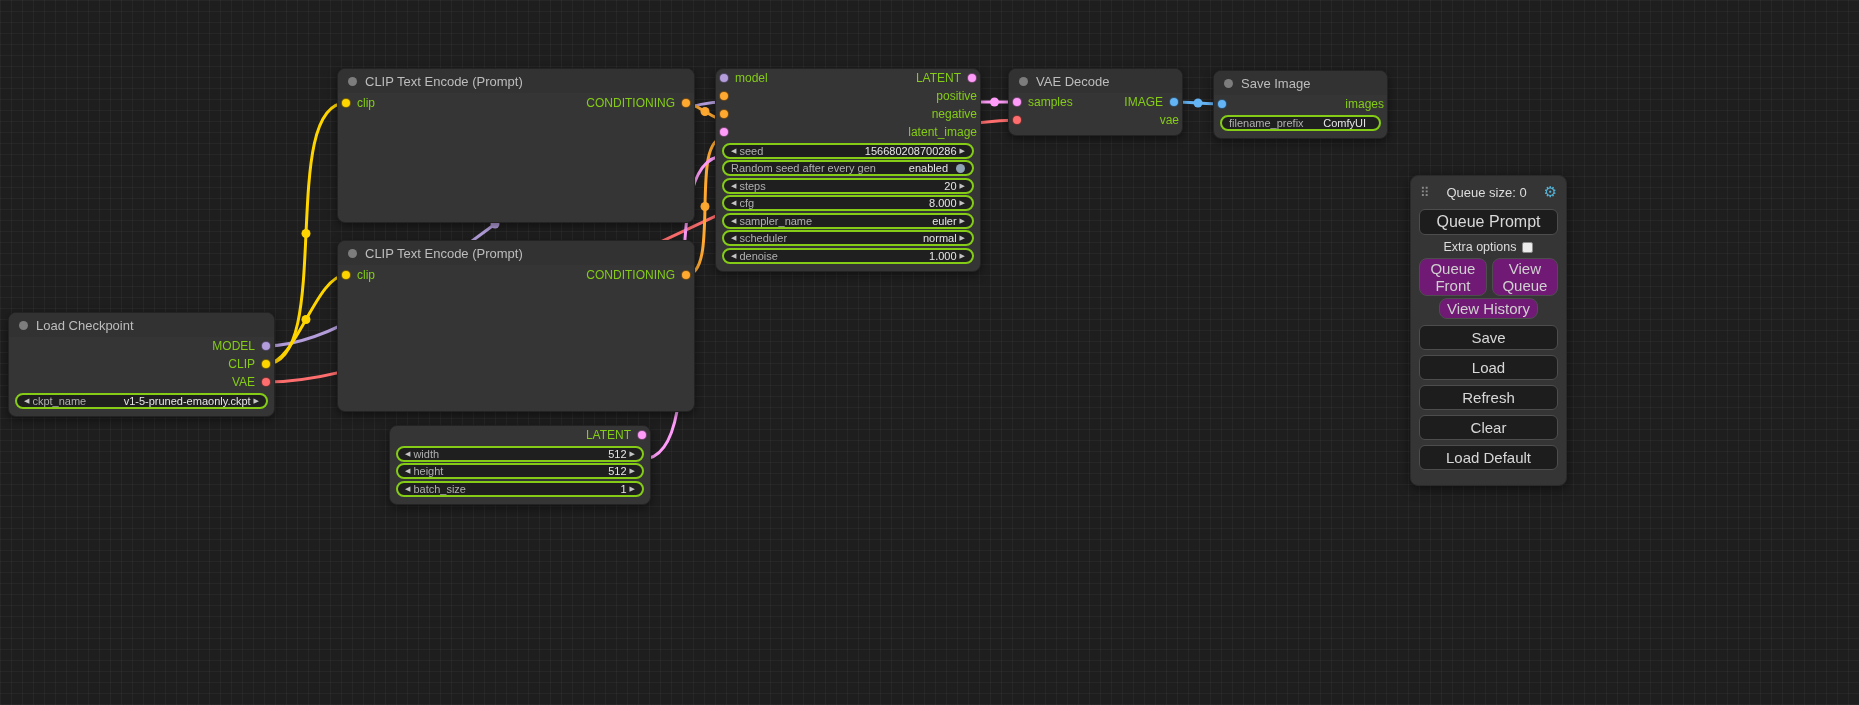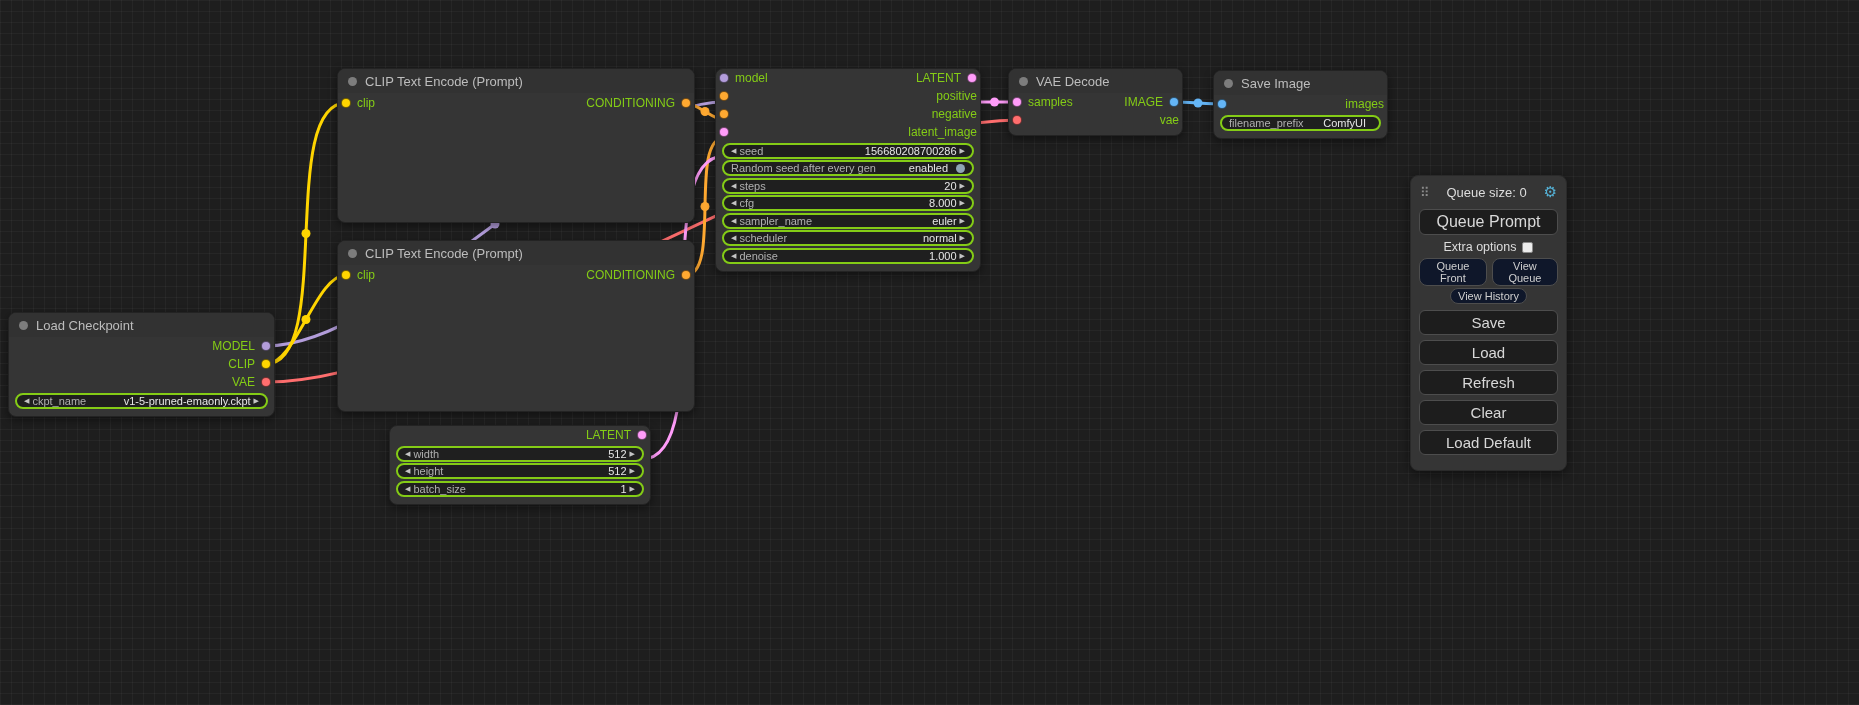--- a/index.html
+++ b/index.html
@@ -38,22 +38,22 @@
   .menu-header{display:flex;align-items:center;justify-content:space-between;padding:2px 1px 3px}
   .drag-handle{color:#8a8a8a;font-size:13px;cursor:grab}
   .queue-size{font-size:13px;color:#ddd}
   .gear{color:#54b1d6;font-size:15px;cursor:pointer}
   .btn{display:block;width:100%;background:#1d1d1d;border:1px solid #4d4d4d;border-radius:6px;
     color:#d8d8d8;text-align:center;font-size:15px;padding:3px 0;margin:5px 0;
     font-family:"Liberation Sans",sans-serif;cursor:pointer}
   .extra{display:flex;align-items:center;justify-content:center;gap:6px;font-size:12.5px;margin:3px 0 4px;color:#ddd}
   .checkbox{width:11px;height:11px;background:#ececec;border:1px solid #8a8a8a;border-radius:2px;cursor:pointer}
   .small-row{display:flex;justify-content:center;gap:5px;margin:2px 0}
-  .btn-small{background:#0f172a;border:1px solid #4d4d4d;border-radius:8px;color:#cfcfcf;
-    font-size:11px;padding:1px 7px;font-family:"Liberation Sans",sans-serif;cursor:pointer}
+  .btn-small{background:#701a75;border:1px solid #4d4d4d;border-radius:8px;color:#cfcfcf;
+    font-size:15px;padding:1px 7px;font-family:"Liberation Sans",sans-serif;cursor:pointer}
   .btn-group{margin-top:6px}
 </style>
 </head>
 <body>
 
 <div class="canvas" id="canvas">
   <svg id="links" width="1859" height="705">
       <path d="M 266 346 C 395.7353074532912 346, 594.2646925467088 102, 724 102" stroke="#B39DDB" stroke-width="3" fill="none"></path>
       <circle cx="495" cy="224" r="4.5" fill="#B39DDB"></circle>
       <path d="M 266 364 C 334.2463368980343 364, 277.7536631019657 103, 346 103" stroke="#FFD500" stroke-width="3" fill="none"></path>

